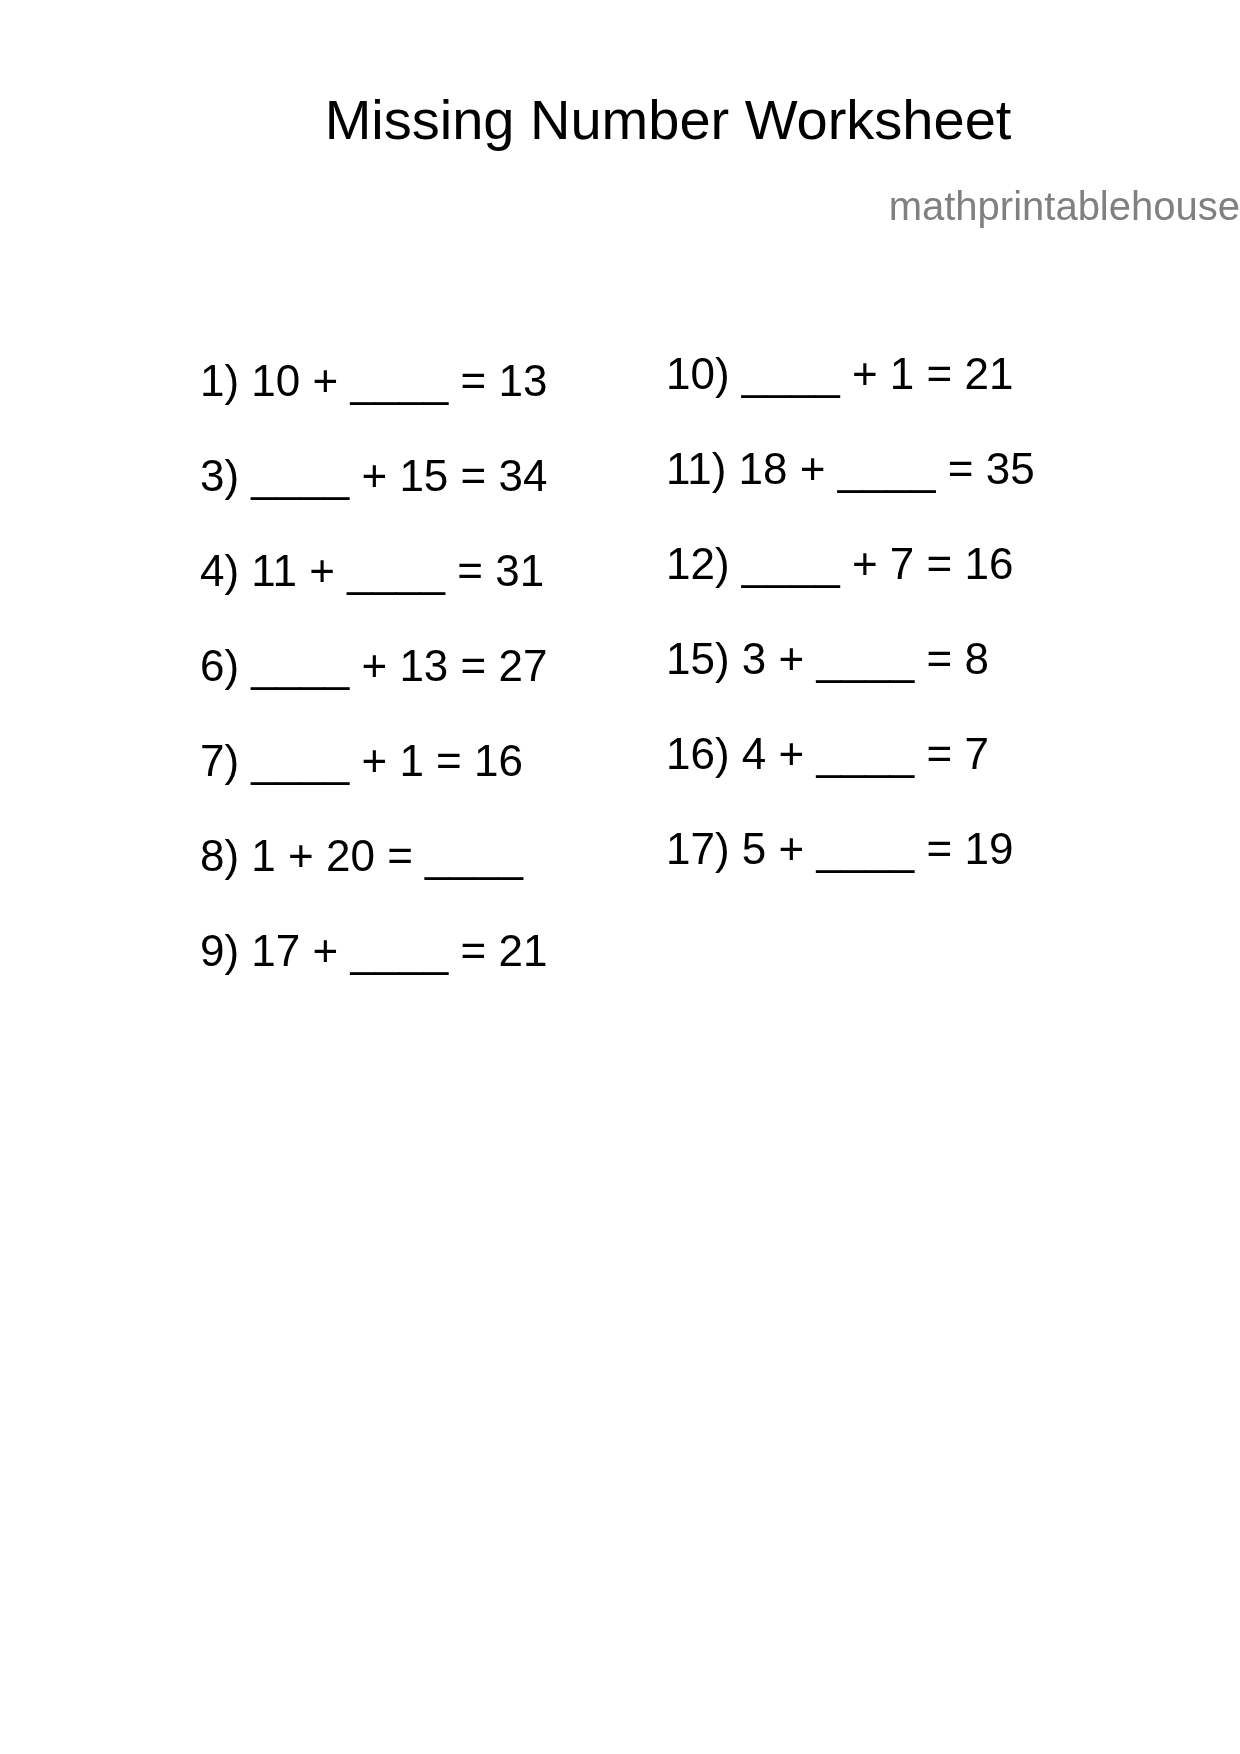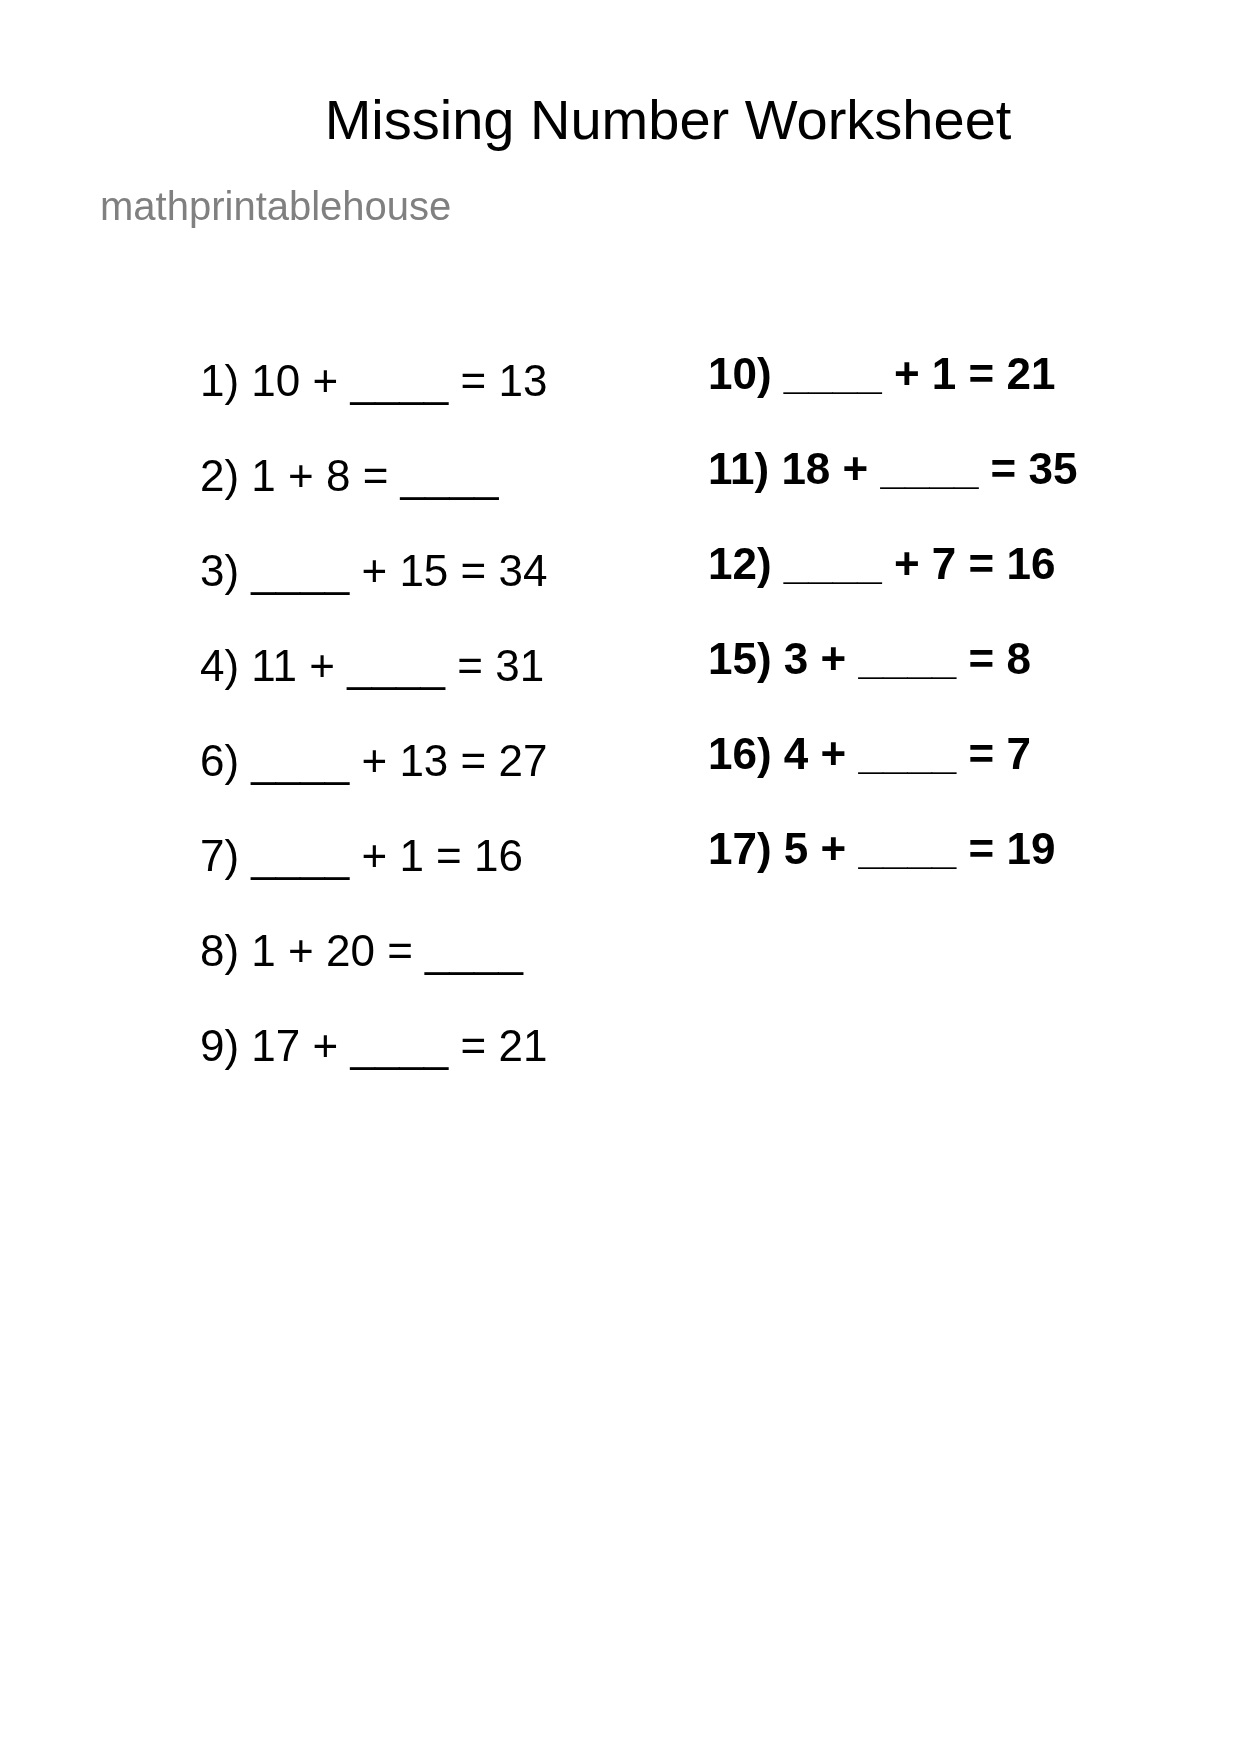--- a/index.html
+++ b/index.html
@@ -1,35 +1,34 @@
 <!DOCTYPE html>
 <html><head>
 <meta charset="utf-8">
 <style>
   html, body { margin: 0; padding: 0; background: #ffffff; }
   body { width: 1240px; height: 1754px; position: relative; overflow: hidden;
          font-family: "Liberation Sans", sans-serif; color: #000; }
   .title { position: absolute; top: 92px; left: 0; width: 1240px; text-align: center;
            font-size: 56px; line-height: 1; box-sizing: border-box; margin-left: 48px; }
-  .subtitle { position: absolute; top: 186px; left: 0; width: 1240px; text-align: left;
+  .subtitle { position: absolute; top: 186px; left: 0; width: 1240px; text-align: right;
               font-size: 40px; line-height: 1; color: #808080; padding-left: 100px; box-sizing: border-box; }
   .col { position: absolute; top: 352px; }
   .col.left { left: 200px; margin-top: 7px; }
-  .col.right { left: 708px; font-weight: bold; }
+  .col.right { left: 666px; }
   .problem { height: 95px; font-size: 44px; line-height: 1; white-space: nowrap; }
 </style>
 </head>
 <body>
 
 <div class="title">Missing Number Worksheet</div>
 <div class="subtitle">mathprintablehouse</div>
 
 <div class="col left">
   <div class="problem">1) 10 + ____ = 13</div>
-  <div class="problem">2) 1 + 8 = ____</div>
   <div class="problem">3) ____ + 15 = 34</div>
   <div class="problem">4) 11 + ____ = 31</div>
   <div class="problem">6) ____ + 13 = 27</div>
   <div class="problem">7) ____ + 1 = 16</div>
   <div class="problem">8) 1 + 20 = ____</div>
   <div class="problem">9) 17 + ____ = 21</div>
 </div>
 
 <div class="col right">
   <div class="problem">10) ____ + 1 = 21</div>

